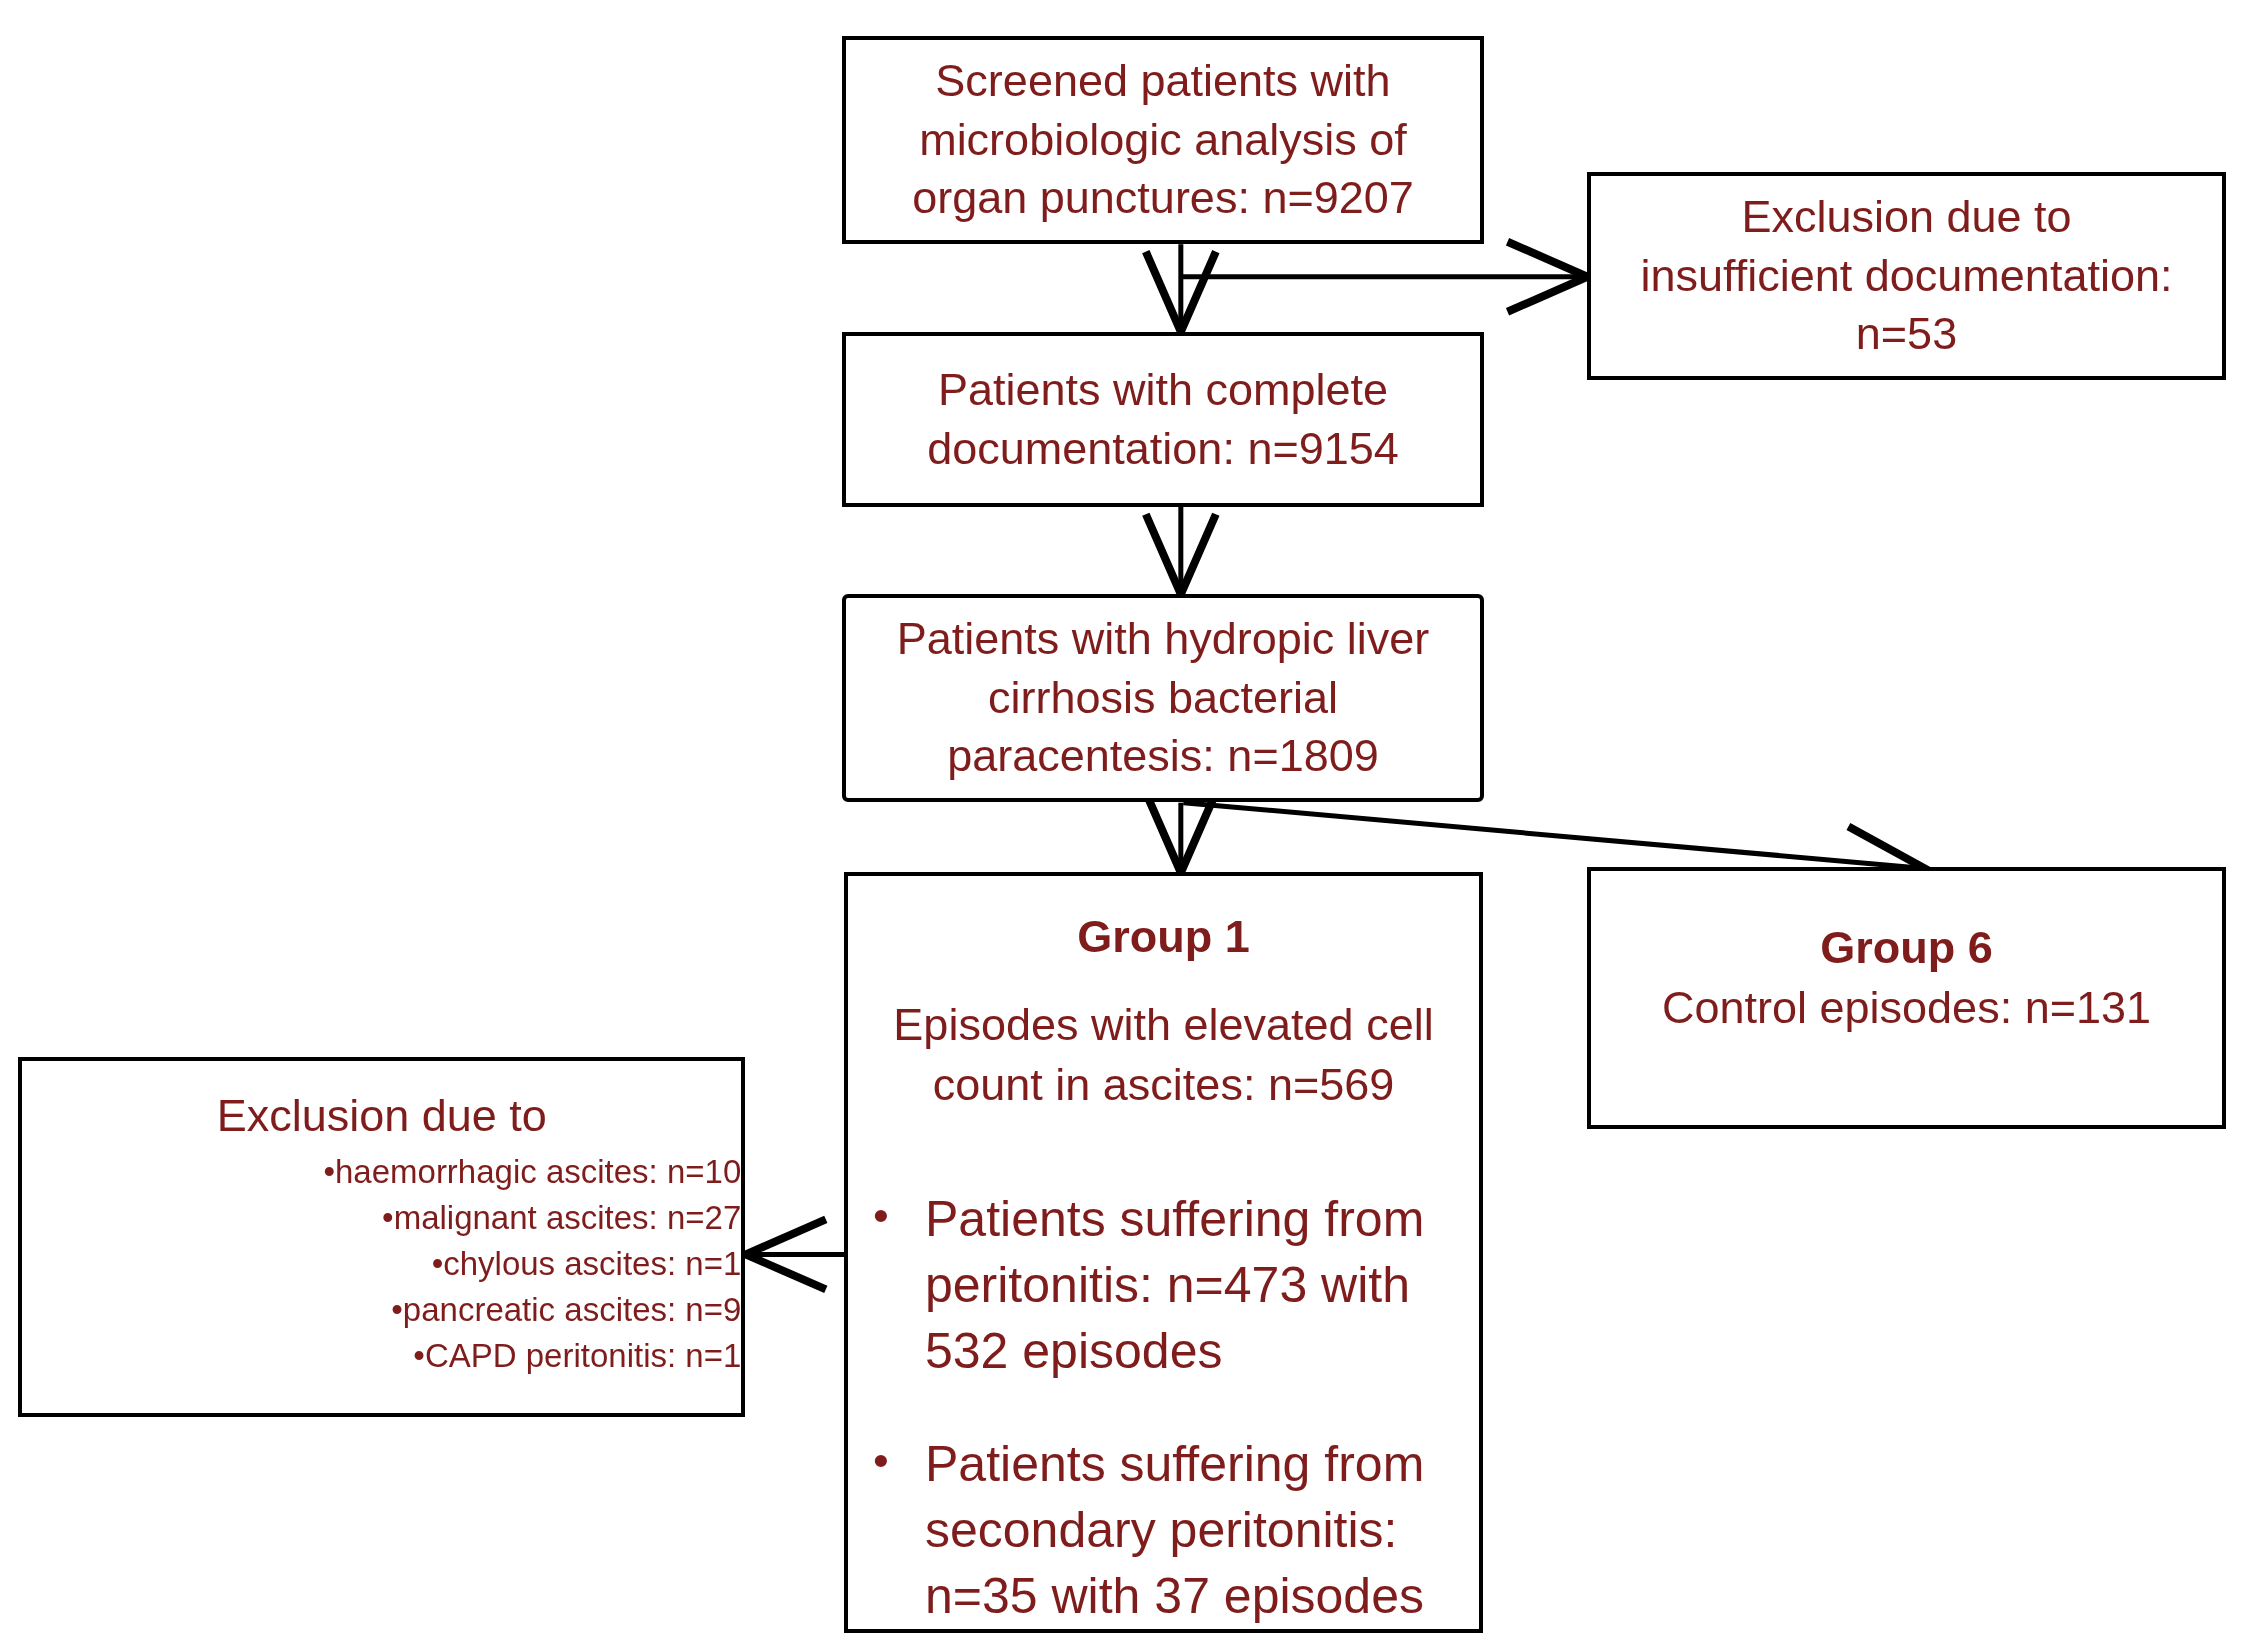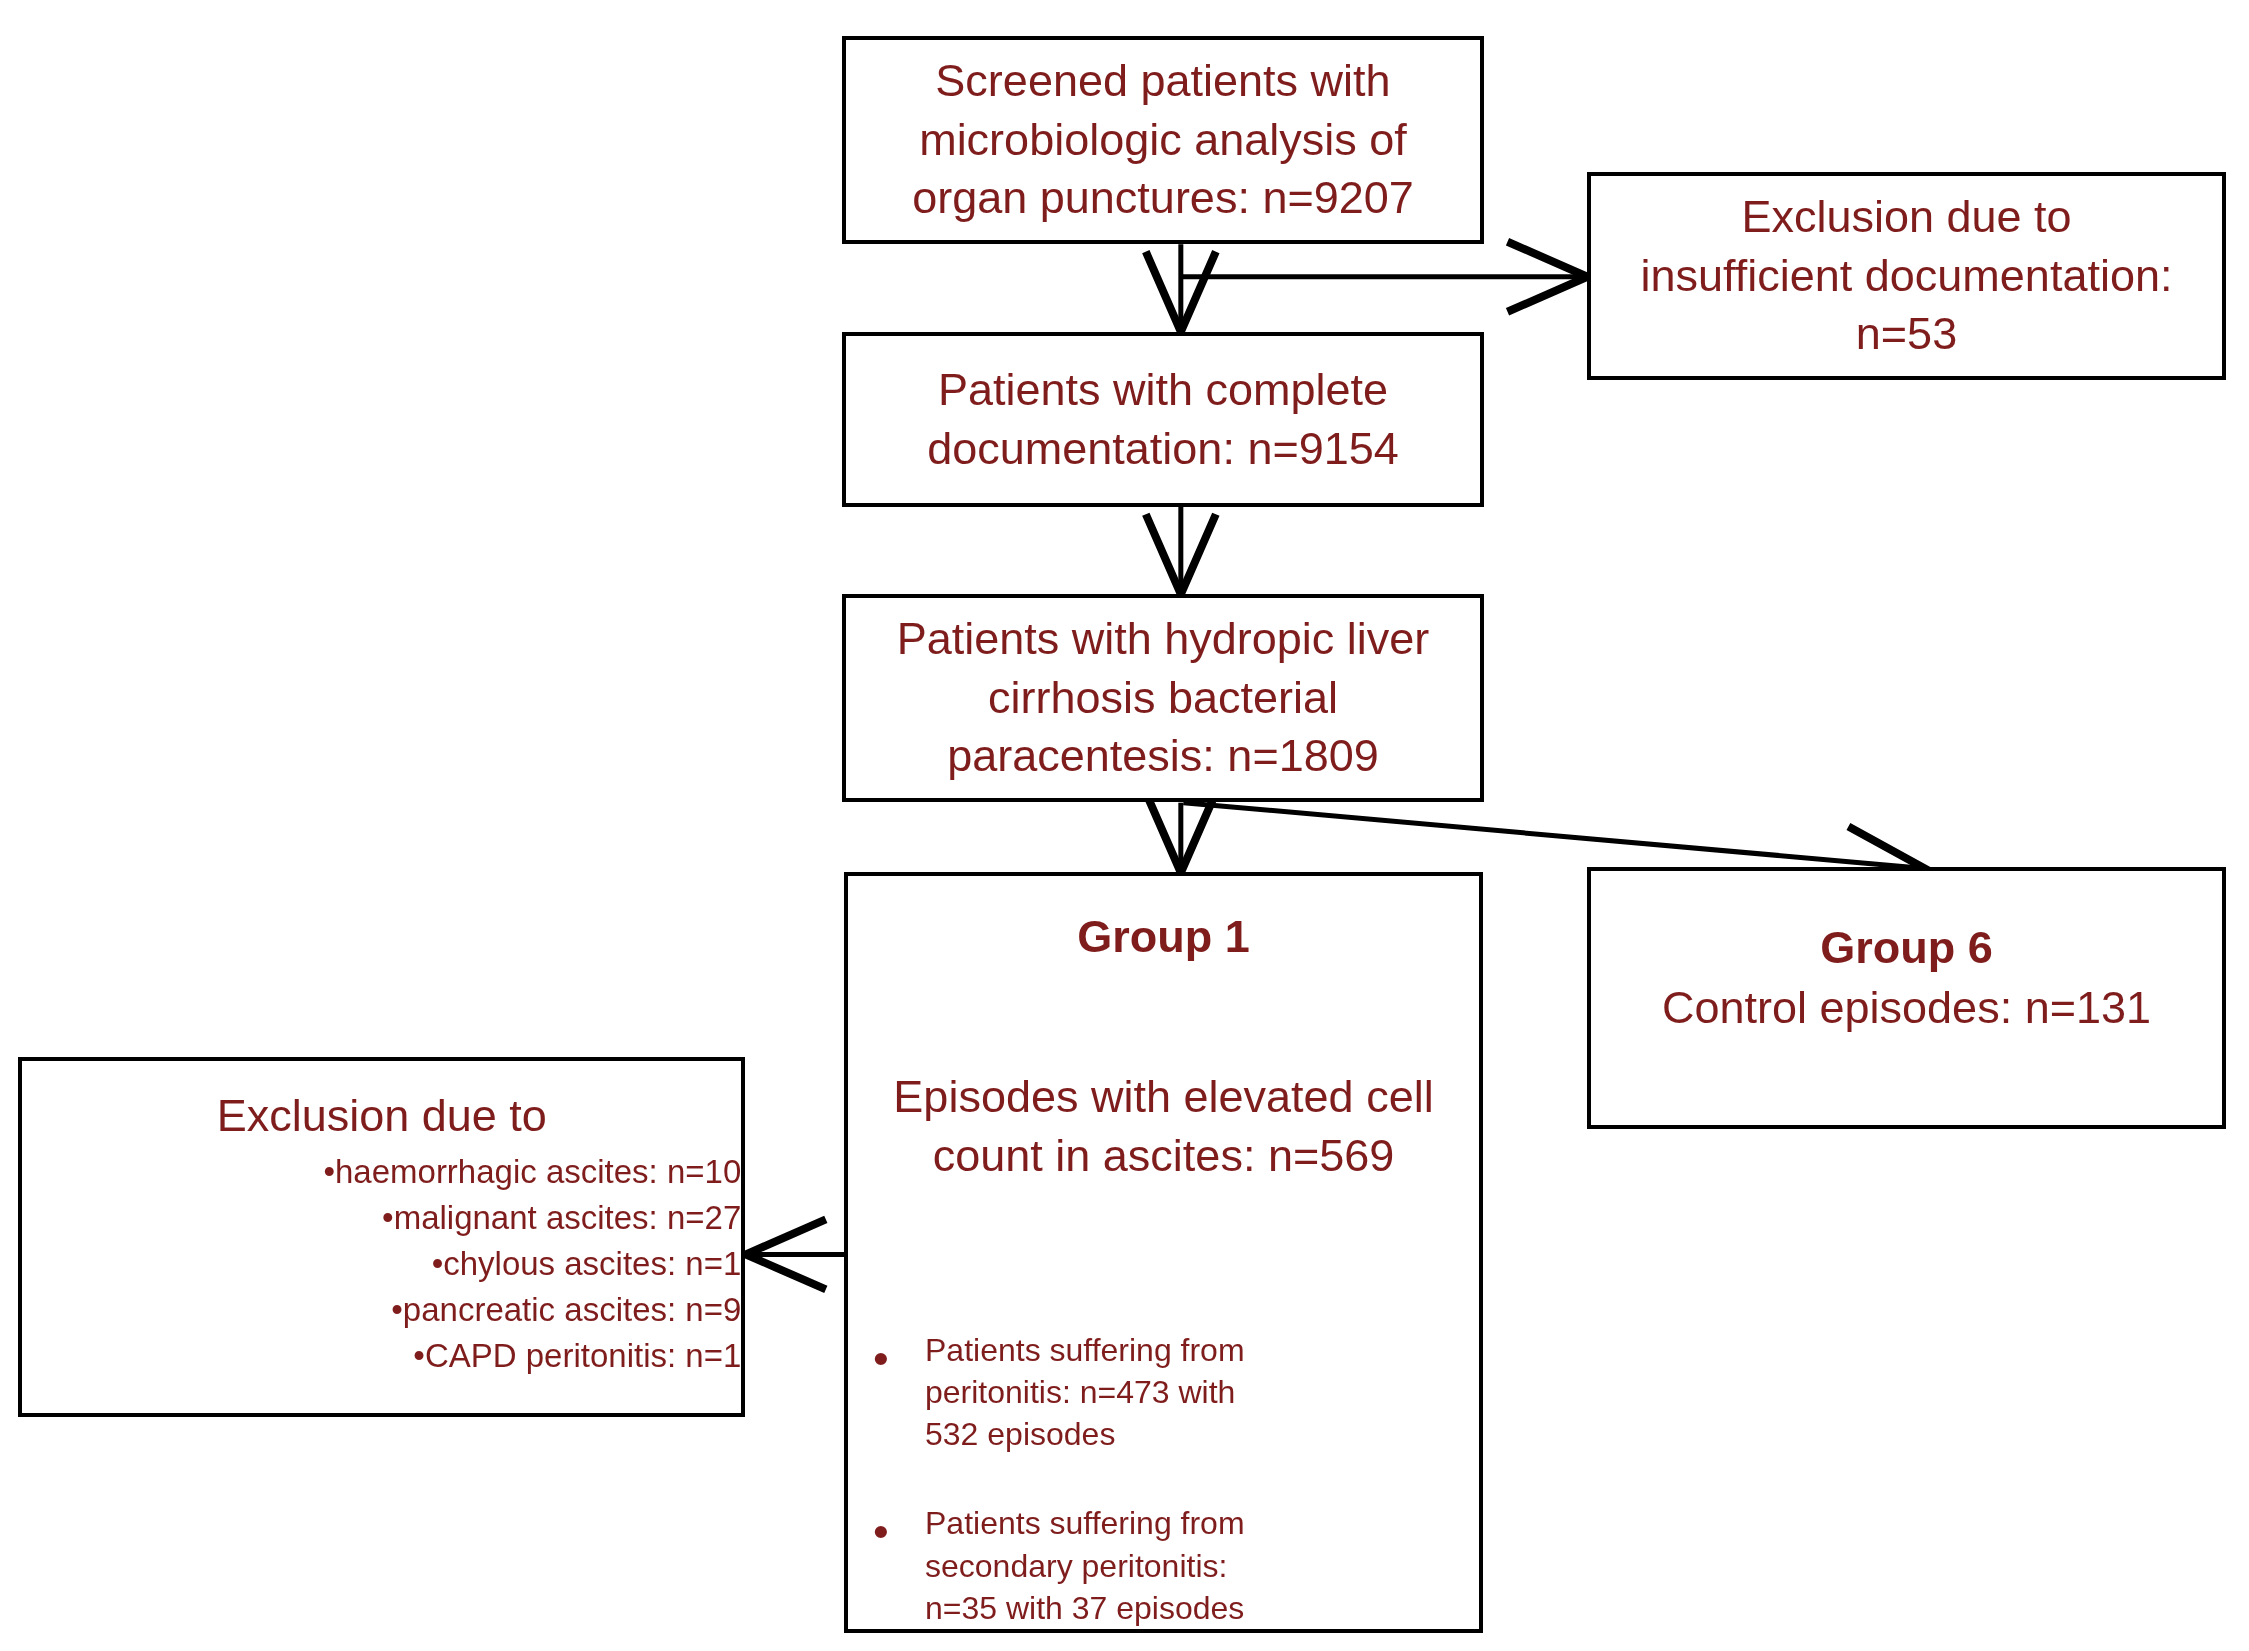--- a/index.html
+++ b/index.html
@@ -38,21 +38,21 @@
     line-height: 1.30;
     font-weight: bold;
     text-align: center;
     white-space: nowrap;
   }
 
   
   #box-screened   { left: 842px; top: 36px;   width: 642px; height: 208px; padding: 0 15px; }
   #box-excl-doc   { left: 1587px; top: 172px;  width: 639px; height: 208px; padding: 0 15px; }
   #box-complete   { left: 842px; top: 332px;  width: 642px; height: 175px; padding: 7px 15px; }
-  #box-cirrhosis  { left: 842px; top: 594px;  width: 642px; height: 208px; padding: 0 15px; }
+  #box-cirrhosis  { left: 842px; top: 594px;  width: 642px; height: 208px; padding: 0 15px; border-radius: 6px; }
   #box-group1     { left: 844px; top: 872px; width: 639px; height: 761px; padding: 0; justify-content: space-between; }
   #box-group2     { left: 1587px; top: 867px; width: 639px; height: 262px; padding: 0 15px; justify-content: flex-start; }
   #box-excl-list  { left: 18.3px;   top: 1057px; width: 727px; height: 360px; padding: 0; justify-content: flex-start; }
 
   
   .g1-head {
     padding: 32px 21.7px 0 21.7px;
     text-align: center;
   }
   .g1-sub {
@@ -73,21 +73,21 @@
   .g1-bullet:last-child { margin-bottom: 0; }
   .g1-bullet-dot {
     width: 52px;
     flex: 0 0 52px;
     font-size: 45px;
     line-height: 1.32;
     text-align: left;
   }
   .g1-bullet-text {
     flex: 1 1 auto;
-    font-size: 32px;
+    font-size: 50px;
     line-height: 1.32;
     text-align: left;
   }
 
   
   .excl-title {
     padding: 25px 0 3.3px 0;
     text-align: center;
     font-size: 45px;
     line-height: 1.32;

